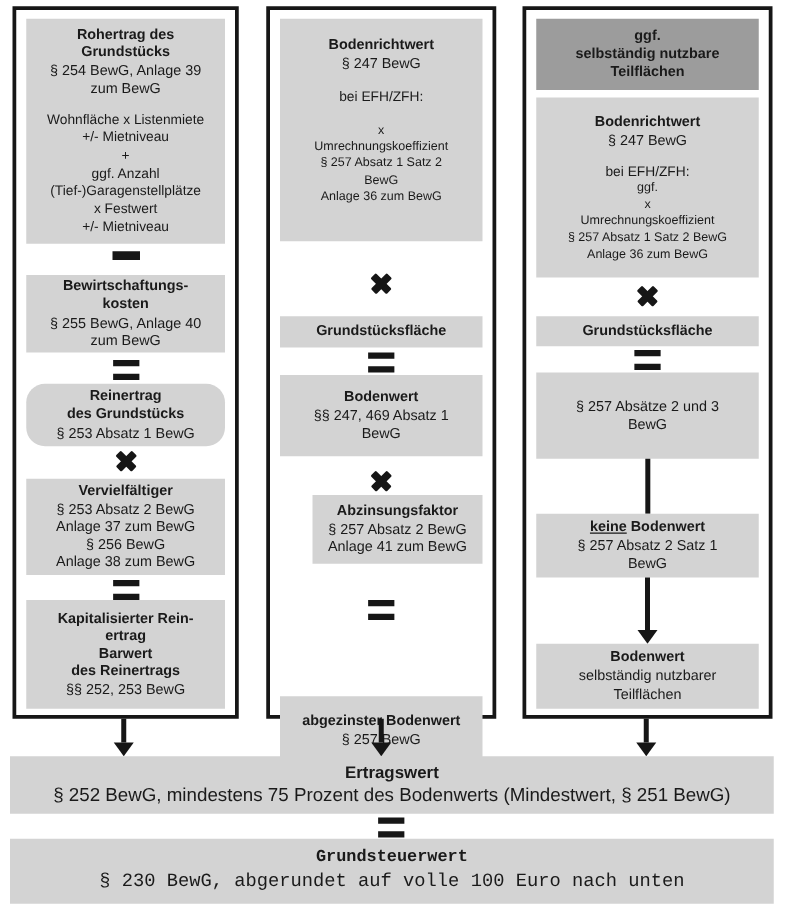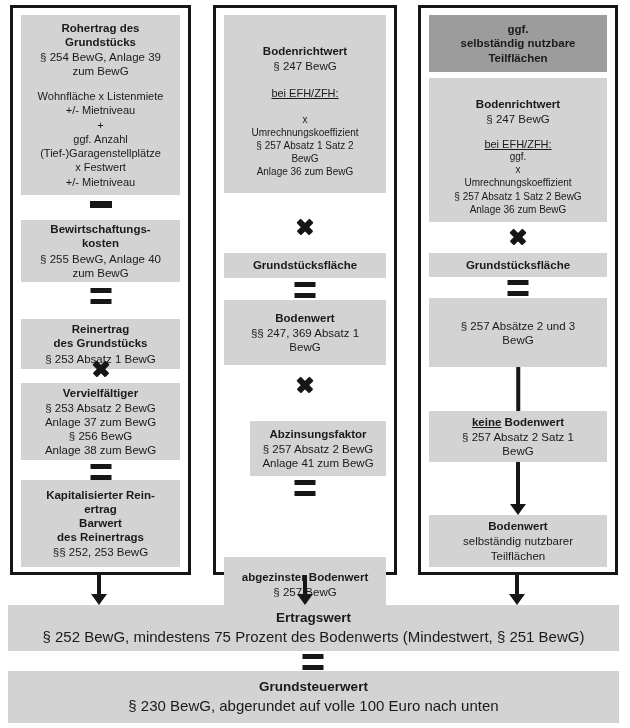--- a/index.html
+++ b/index.html
@@ -13,25 +13,25 @@
   #frame1{left:10px;width:181px;}
   #frame2{left:213px;width:184px;}
   #frame3{left:418px;width:200px;}
 
   .box{
     position:absolute;left:8px;right:8px;background:#d3d3d3;
     display:flex;flex-direction:column;align-items:center;justify-content:center;
     text-align:center;box-sizing:border-box;
   }
   .box.dark{background:#9c9c9c;}
-  .box.top-align{justify-content:center;}
+  .box.top-align{justify-content:flex-start;}
 
   .t-title{font-weight:bold;font-size:11.5px;line-height:1.22;white-space:pre-line;}
   .t-law{font-size:11.5px;line-height:1.22;white-space:pre-line;margin-top:1px;}
-  .t-case{font-size:11px;text-decoration:underline;white-space:pre-line;}
+  .t-case{font-size:11px;white-space:pre-line;}
   .t-formula{font-size:10px;line-height:1.32;white-space:pre-line;}
   .t-formula-sm{font-size:11px;line-height:1.3;white-space:pre-line;margin-top:11px;}
   .u{text-decoration:underline;}
 
   
   .op{position:absolute;left:50%;transform:translateX(-50%);}
   .op-minus{width:22px;height:7px;background:#161616;}
   .op-equals{width:21px;height:16px;border-top:5px solid #161616;border-bottom:5px solid #161616;box-sizing:border-box;}
   .op-times{width:18px;height:18px;}
   .op-times::before,.op-times::after{
@@ -75,21 +75,21 @@
 +/- Mietniveau</div>
     </div>
     <div class="op op-minus" style="top:193px;"></div>
     <div class="box" style="top:212px;height:62px;">
       <div class="t-title">Bewirtschaftungs-
 kosten</div>
       <div class="t-law">§ 255 BewG, Anlage 40
 zum BewG</div>
     </div>
     <div class="op op-equals" style="top:280px;"></div>
-    <div class="box" style="top:311px;height:50px;">
+    <div class="box" style="top:299px;height:50px;border-radius:15px;">
       <div class="t-title">Reinertrag
 des Grundstücks</div>
       <div class="t-law">§ 253 Absatz 1 BewG</div>
     </div>
     <div class="op op-times" style="top:352px;"></div>
     <div class="box" style="top:375px;height:77px;">
       <div class="t-title">Vervielfältiger</div>
       <div class="t-law">§ 253 Absatz 2 BewG
 Anlage 37 zum BewG
 § 256 BewG
@@ -116,25 +116,25 @@
 BewG
 Anlage 36 zum BewG</div>
     </div>
     <div class="op op-times" style="top:210px;"></div>
     <div class="box" style="top:245px;height:25px;">
       <div class="t-title">Grundstücksfläche</div>
     </div>
     <div class="op op-equals" style="top:274px;"></div>
     <div class="box" style="top:292px;height:65px;">
       <div class="t-title">Bodenwert</div>
-      <div class="t-law">§§ 247, 369 Absatz 1
+      <div class="t-law">§§ 247, 469 Absatz 1
 BewG</div>
     </div>
     <div class="op op-times" style="top:368px;"></div>
-    <div class="box" style="top:413px;height:55px;margin-left:26px;">
+    <div class="box" style="top:388px;height:55px;margin-left:26px;">
       <div class="t-title">Abzinsungsfaktor</div>
       <div class="t-law">§ 257 Absatz 2 BewG
 Anlage 41 zum BewG</div>
     </div>
     <div class="op op-equals" style="top:472px;"></div>
     <div class="box" style="top:505px;height:55px;margin-top:44px;">
       <div class="t-title">abgezinster Bodenwert</div>
       <div class="t-law">§ 257 BewG</div>
     </div>
   </div>
@@ -192,18 +192,18 @@
   <div class="arrow" style="top:575px;left:509px;">
     <div class="shaft" style="height:19px;"></div>
       <div class="head"></div>
   </div>
 
   <div class="bar" style="top:605px;height:46px;">
     <div class="t-title">Ertragswert</div>
     <div class="t-law">§ 252 BewG, mindestens 75 Prozent des Bodenwerts (Mindestwert, § 251 BewG)</div>
   </div>
   <div class="op op-equals" style="top:654px;left:313px;"></div>
-  <div class="bar" style="top:671px;height:52px;">
+  <div class="bar" style="top:671px;height:52px;font-family:Liberation Mono, monospace;">
     <div class="t-title">Grundsteuerwert</div>
     <div class="t-law">§ 230 BewG, abgerundet auf volle 100 Euro nach unten</div>
   </div>
 
 </div>
 
 </body></html>

